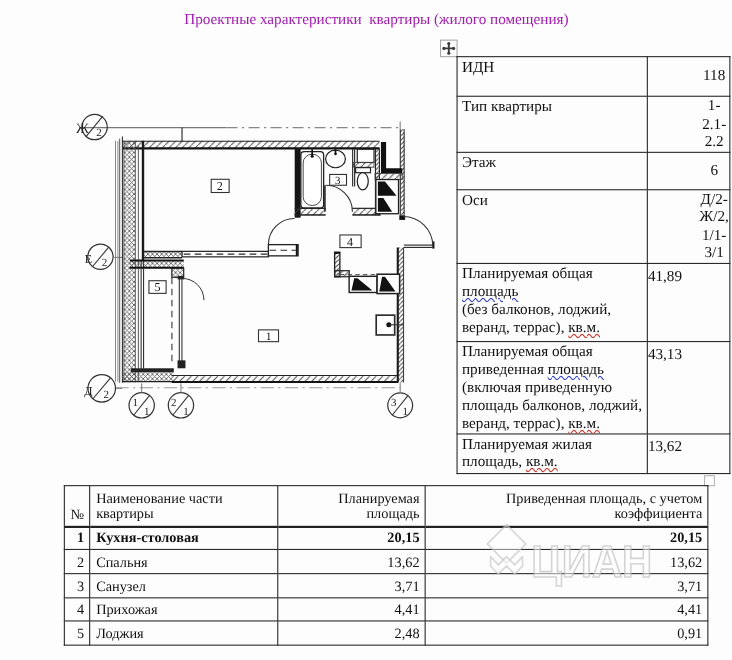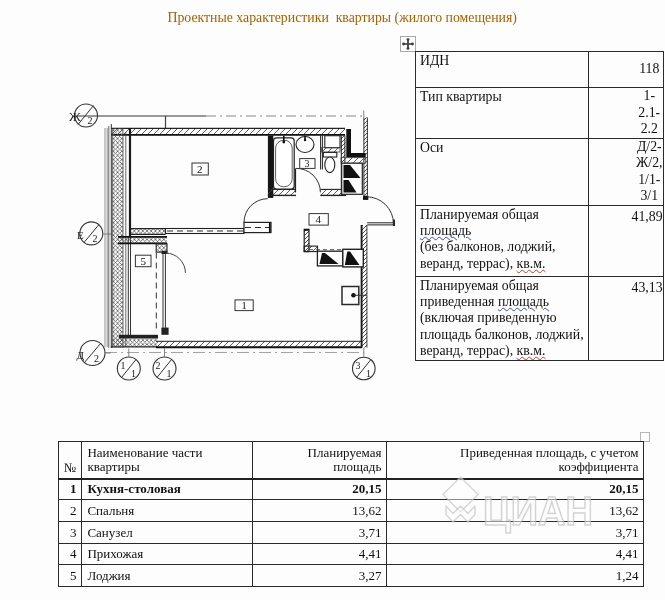--- a/index.html
+++ b/index.html
@@ -1,23 +1,23 @@
 <!DOCTYPE html>
 <html><head>
 <meta charset="utf-8">
 <style>
 html,body{margin:0;padding:0;}
 body{width:665px;height:600px;position:relative;background:#fdfdfd;font-family:"Liberation Serif",serif;color:#111;overflow:hidden;}
-.title{position:absolute;left:167.5px;top:10px;font-size:13.8px;white-space:nowrap;color:#a16207;}
+.title{position:absolute;left:167.5px;top:10px;font-size:13.8px;white-space:nowrap;color:#a21caf;}
 .handle{position:absolute;left:400px;top:36px;width:14px;height:14px;border:1px solid #a8a8a8;background:#fff;}
 .rt{position:absolute;left:415px;top:51px;border-collapse:collapse;table-layout:fixed;}
 .rt td{border:1.5px solid #2a2a2a;font-size:13.8px;line-height:16.4px;padding:0;overflow:hidden;}
 .rt td.l{padding:1px 2px 0 4px;vertical-align:top;}
 .rt td.v{text-align:center;vertical-align:middle;padding-left:47px;}
-.rt td.vt{text-align:right;vertical-align:top;padding-top:3px;}
+.rt td.vt{text-align:left;vertical-align:top;padding-top:3px;}
 .wavb{text-decoration:underline;text-decoration-style:wavy;text-decoration-color:#3a49c4;text-decoration-thickness:1px;}
 .wavr{text-decoration:underline;text-decoration-style:wavy;text-decoration-color:#c83a2e;text-decoration-thickness:1px;}
 .resize{position:absolute;left:640px;top:432px;width:8px;height:8px;border:1px solid #b5b5b5;background:#fff;}
 .bt{position:absolute;left:58px;top:441px;border-collapse:collapse;table-layout:fixed;}
 .bt td{border:1.2px solid #2a2a2a;font-size:13px;line-height:13.8px;padding:0 5px;overflow:hidden;}
 .bt tr.hdr td{border-bottom:2px solid #222;}
 .bt td.c{text-align:right;}
 .bt td.r{text-align:right;}
 .bt tr.b td{font-weight:bold;}
 .wm{position:absolute;left:440px;top:474px;z-index:5;}
@@ -319,31 +319,39 @@
     </colgroup>
 <tbody>
       <tr style="height:36px">
         <td class="l">ИДН</td>
         <td class="v">118</td>
       </tr>
 <tr style="height:51px">
         <td class="l">Тип квартиры</td>
         <td class="v">1-2.1-<br>2.2</td>
       </tr>
+<tr style="height:34px">
+        <td class="l">Этаж</td>
+        <td class="v">6</td>
+      </tr>
 <tr style="height:51px">
         <td class="l">Оси</td>
         <td class="v">Д/2-<br>Ж/2,<br>1/1-3/1</td>
       </tr>
 <tr style="height:71px">
         <td class="l">Планируемая общая<br><span class="wavb">площадь</span><br>(без балконов, лоджий,<br>веранд, террас), <span class="wavr">кв.м.</span></td>
         <td class="vt">41,89</td>
       </tr>
 <tr style="height:82px">
         <td class="l">Планируемая общая<br>приведенная <span class="wavb">площадь</span><br>(включая приведенную<br>площадь балконов, лоджий,<br>веранд, террас), <span class="wavr">кв.м.</span></td>
         <td class="vt">43,13</td>
+      </tr>
+<tr style="height:36px">
+        <td class="l">Планируемая жилая<br>площадь, <span class="wavr">кв.м.</span></td>
+        <td class="vt">13,62</td>
       </tr>
 </tbody>
   </table>
 
 <div class="resize"></div>
 
 <table class="bt">
 <colgroup>
       <col style="width:23px">
       <col style="width:171px">
@@ -377,22 +385,22 @@
       </tr>
 <tr style="height:21px">
         <td class="c">4</td>
         <td>Прихожая</td>
         <td class="r">4,41</td>
         <td class="r">4,41</td>
       </tr>
 <tr style="height:22px">
         <td class="c">5</td>
         <td>Лоджия</td>
-        <td class="r">3,27</td>
-        <td class="r">1,24</td>
+        <td class="r">2,48</td>
+        <td class="r">0,91</td>
       </tr>
 </tbody>
   </table>
 
 <div class="wm">
 <svg width="210" height="60" viewBox="0 0 210 60">
 <g stroke="rgba(190,190,190,0.6)" stroke-width="1.5" fill="rgba(255,255,255,0.45)" stroke-linejoin="round">
 <path d="M20.5 3 L38 20.5 L20.5 38 L3 20.5 Z"></path>
 <path d="M6 32 L6 40.5 L13 48 L20.5 40.5 L28 48 L35 40.5 L35 32 L28 39.5 L20.5 32 L13 39.5 Z"></path>
 </g>

